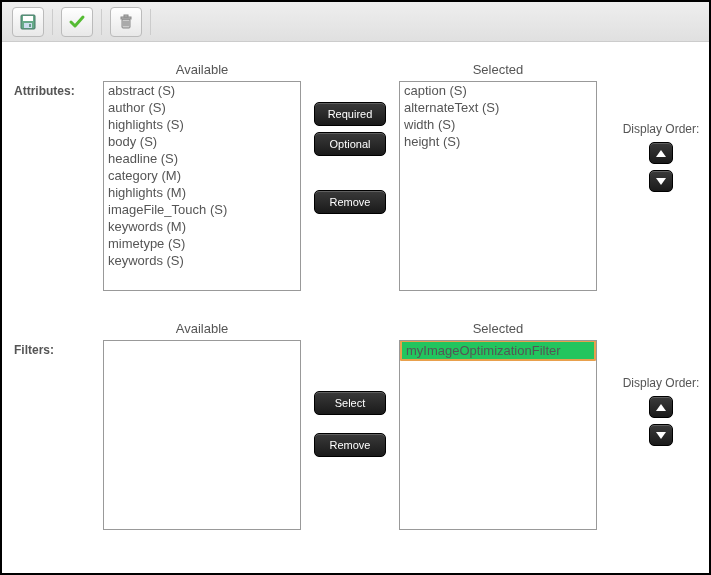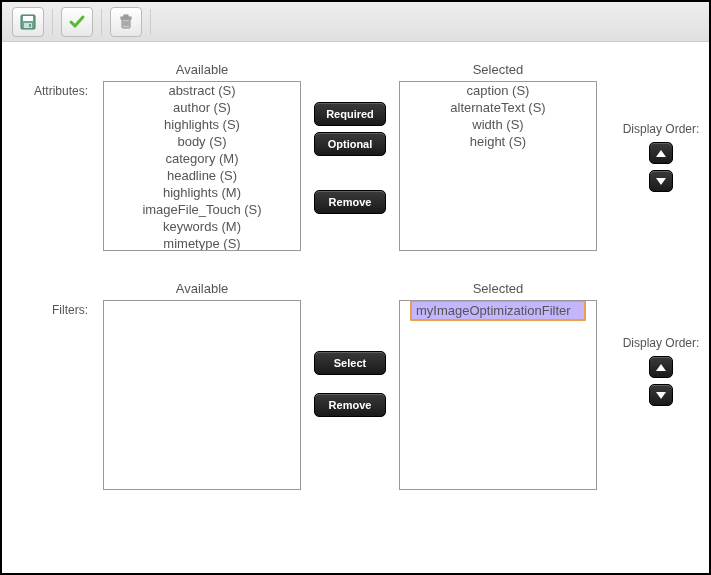--- a/index.html
+++ b/index.html
@@ -47,75 +47,75 @@
     padding: 20px 12px 10px 12px;
   }
   .section {
     display: grid;
     grid-template-columns: 80px 200px 80px 200px 110px;
     column-gap: 8px;
     align-items: start;
     margin-bottom: 30px;
   }
   .row-label {
-    font-weight: normal;
+    font-weight: bold;
     color: #555;
     padding-top: 22px;
-    text-align: right;
+    text-align: left;
     padding-right: 6px;
   }
   .col {
     display: flex;
     flex-direction: column;
     align-items: center;
   }
   .col-header {
     color: #555;
     margin-bottom: 4px;
     font-size: 13px;
   }
   .listbox {
     width: 198px;
     height: 210px;
     border: 1px solid #999;
     background: #fff;
     overflow-y: scroll;
     overflow-x: scroll;
   }
-  .listbox.tall { height: 170px; text-align: center; }
+  .listbox.tall { height: 210px; }
   .listbox.filters { height: 190px; }
   .list-item {
     padding: 1px 4px;
     font-size: 13px;
     color: #555;
     white-space: nowrap;
     cursor: default;
   }
   .list-item.highlighted {
-    background: #c4b5fd;
+    background: #22c55e;
     border: 2px solid #e8a04d;
     border-radius: 1px;
-    margin: -1px 10px;
+    margin: -1px 0;
   }
   .btn-col {
     display: flex;
     flex-direction: column;
     align-items: center;
     padding-top: 40px;
     gap: 6px;
   }
   .dark-btn {
     width: 72px;
     height: 24px;
     background: linear-gradient(#3a3a3a, #1a1a1a);
     border: 1px solid #000;
     border-radius: 5px;
     color: #fff;
     font-size: 11px;
-    font-weight: bold;
+    font-weight: normal;
     display: flex;
     align-items: center;
     justify-content: center;
     cursor: pointer;
     box-shadow: inset 0 1px 0 rgba(255,255,255,0.2);
   }
   .btn-gap { height: 22px; }
   .order-col {
     display: flex;
     flex-direction: column;
@@ -192,22 +192,22 @@
     <div class="section">
       <div class="row-label">Attributes:</div>
 
       <div class="col">
         <div class="col-header">Available</div>
         <div class="listbox tall" id="attr-available">
             <div class="list-item">abstract (S)</div>
             <div class="list-item">author (S)</div>
             <div class="list-item">highlights (S)</div>
             <div class="list-item">body (S)</div>
+            <div class="list-item">headline (S)</div>
             <div class="list-item">category (M)</div>
-            <div class="list-item">headline (S)</div>
             <div class="list-item">highlights (M)</div>
             <div class="list-item">imageFile_Touch (S)</div>
             <div class="list-item">keywords (M)</div>
             <div class="list-item">mimetype (S)</div>
             <div class="list-item">keywords (S)</div>
           </div>
       </div>
 
       <div class="btn-col">
         <div class="dark-btn">Required</div>

